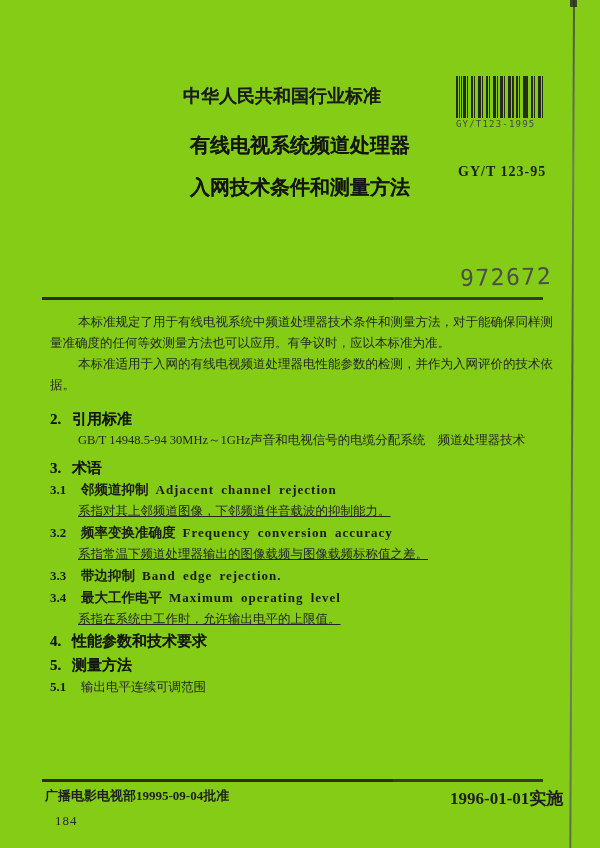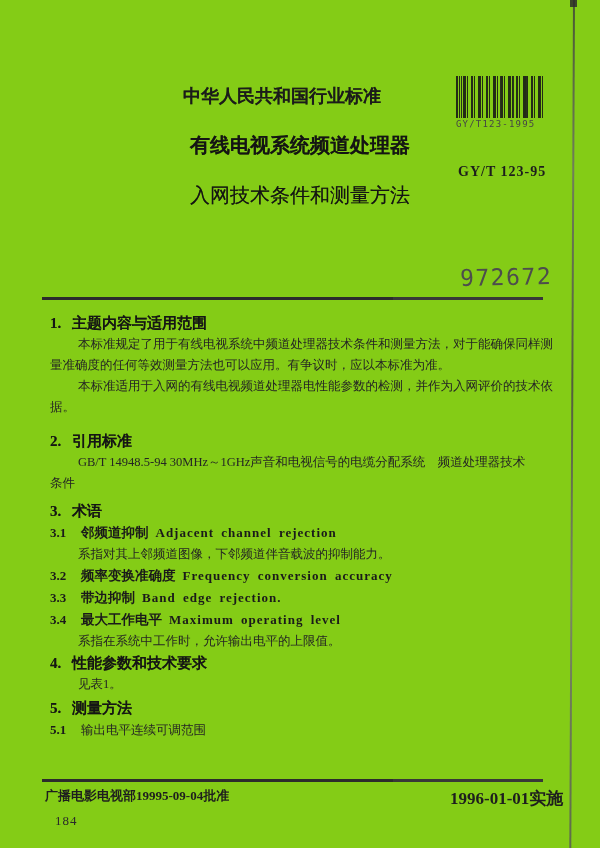--- a/index.html
+++ b/index.html
@@ -16,42 +16,42 @@
     letter-spacing:0px;text-shadow:0 0 .5px rgba(0,0,0,.5);}
   .barcode{left:456px;top:76px;width:88px;height:42px;
     background-image:
       repeating-linear-gradient(90deg,#161616 0 2px,transparent 2px 3px,#161616 3px 4px,transparent 4px 7px,#161616 7px 10px,transparent 10px 11px,#161616 11px 12px,transparent 12px 15px),
       repeating-linear-gradient(90deg,transparent 0 5px,#1d1d1d 5px 6px,transparent 6px 13px);
     opacity:.88;}
   .barcode-label{left:456px;top:119px;font-family:"DejaVu Sans Mono",monospace;
     font-size:9px;letter-spacing:1.2px;color:#454545;}
   .title1{left:190px;top:132px;font-size:20px;font-weight:700;color:#141414;
     letter-spacing:0;text-shadow:0 0 .6px rgba(0,0,0,.55);}
-  .title2{left:190px;top:182px;font-size:20px;font-weight:400;color:#141414;
+  .title2{left:190px;top:174px;font-size:20px;font-weight:700;color:#141414;
     letter-spacing:0;text-shadow:0 0 .6px rgba(0,0,0,.55);}
   .stdnum{left:458px;top:164px;font-size:14px;font-weight:700;color:#1d1d1d;letter-spacing:1px;}
   .en1{left:75px;top:240px;font-size:13px;font-weight:700;color:#242424;
     letter-spacing:1.5px;word-spacing:4px;}
   .en2{left:130px;top:265px;font-size:13px;font-weight:700;color:#242424;
     letter-spacing:1.5px;word-spacing:4px;}
   .stamp{left:460px;top:264px;font-family:"DejaVu Sans Mono",monospace;
     font-size:23px;color:#4d4d4d;letter-spacing:1.5px;transform:rotate(-1.2deg);}
   .rule{height:3px;background:linear-gradient(90deg,#2c2c2c 0 70%,#383838 70% 100%);}
   .rule-top{left:42px;top:297px;width:501px;}
   .rule-bottom{left:42px;top:779px;width:501px;}
 
   
   .content{left:45px;top:312px;width:512px;font-size:12.5px;line-height:21px;color:#242424;}
   .sec{font-size:15px;font-weight:700;line-height:22px;padding-left:5px;color:#151515;
     text-shadow:0 0 .5px rgba(0,0,0,.45);}
   .sec .num{display:inline-block;width:22px;}
   .mt12{margin-top:12px;} .mt6{margin-top:6px;} .mt2{margin-top:2px;}
   .line{padding-left:5px;}
   .ind{text-indent:28px;}
-  .desc{padding-left:33px;}
+  .desc{padding-left:33px;text-decoration:underline;}
   .subh{font-weight:700;color:#1a1a1a;}
   .subh .num{display:inline-block;width:31px;font-size:13px;}
   .subh .cn{font-size:13.5px;}
   .subh .en{font-size:13px;letter-spacing:1px;word-spacing:3px;margin-left:7px;}
   .subh .plain{font-weight:400;color:#242424;font-size:12.5px;}
   sub{font-size:9px;}
 
   
   .footer-left{left:45px;top:787px;font-size:13px;font-weight:700;color:#1e1e1e;}
   .footer-right{left:450px;top:787px;font-size:17px;font-weight:700;color:#1e1e1e;}
@@ -77,44 +77,42 @@
   <div class="abs title2">入网技术条件和测量方法</div>
   <div class="abs stdnum">GY/T 123-95</div>
 
 
   <div class="abs stamp">972672</div>
 
   <div class="abs rule rule-top"></div>
 
   <div class="abs content">
 
-    <div class="sec"><span class="num">1.</span><span>主题内容与适用范围</span></div>
     <div class="line ind">本标准规定了用于有线电视系统中频道处理器技术条件和测量方法，对于能确保同样测</div>
     <div class="line">量准确度的任何等效测量方法也可以应用。有争议时，应以本标准为准。</div>
     <div class="line ind">本标准适用于入网的有线电视频道处理器电性能参数的检测，并作为入网评价的技术依</div>
     <div class="line">据。</div>
 
     <div class="sec mt12"><span class="num">2.</span><span>引用标准</span></div>
     <div class="line ind">GB/T 14948.5-94 30MHz～1GHz声音和电视信号的电缆分配系统　频道处理器技术</div>
-    <div class="line">条件</div>
 
     <div class="sec mt6"><span class="num">3.</span><span>术语</span></div>
 
     <div class="line subh"><span class="num">3.1</span><span class="cn">邻频道抑制</span><span class="en">Adjacent channel rejection</span></div>
     <div class="line desc">系指对其上邻频道图像，下邻频道伴音载波的抑制能力。</div>
 
     <div class="line subh"><span class="num">3.2</span><span class="cn">频率变换准确度</span><span class="en">Frequency conversion accuracy</span></div>
+    <div class="line desc">系指常温下频道处理器输出的图像载频与图像载频标称值之差。</div>
 
     <div class="line subh"><span class="num">3.3</span><span class="cn">带边抑制</span><span class="en">Band edge rejection.</span></div>
 
     <div class="line subh"><span class="num">3.4</span><span class="cn">最大工作电平</span><span class="en">Maximum operating level</span></div>
     <div class="line desc">系指在系统中工作时，允许输出电平的上限值。</div>
 
     <div class="sec"><span class="num">4.</span><span>性能参数和技术要求</span></div>
-    <div class="line ind">见表1。</div>
 
     <div class="sec mt2"><span class="num">5.</span><span>测量方法</span></div>
     <div class="line subh"><span class="num">5.1</span><span class="plain">输出电平连续可调范围</span></div>
 
   </div>
 
   <div class="abs rule rule-bottom"></div>
   <div class="abs footer-left">广播电影电视部19995-09-04批准</div>
   <div class="abs footer-right">1996-01-01实施</div>
   <div class="abs pagenum">184</div>

